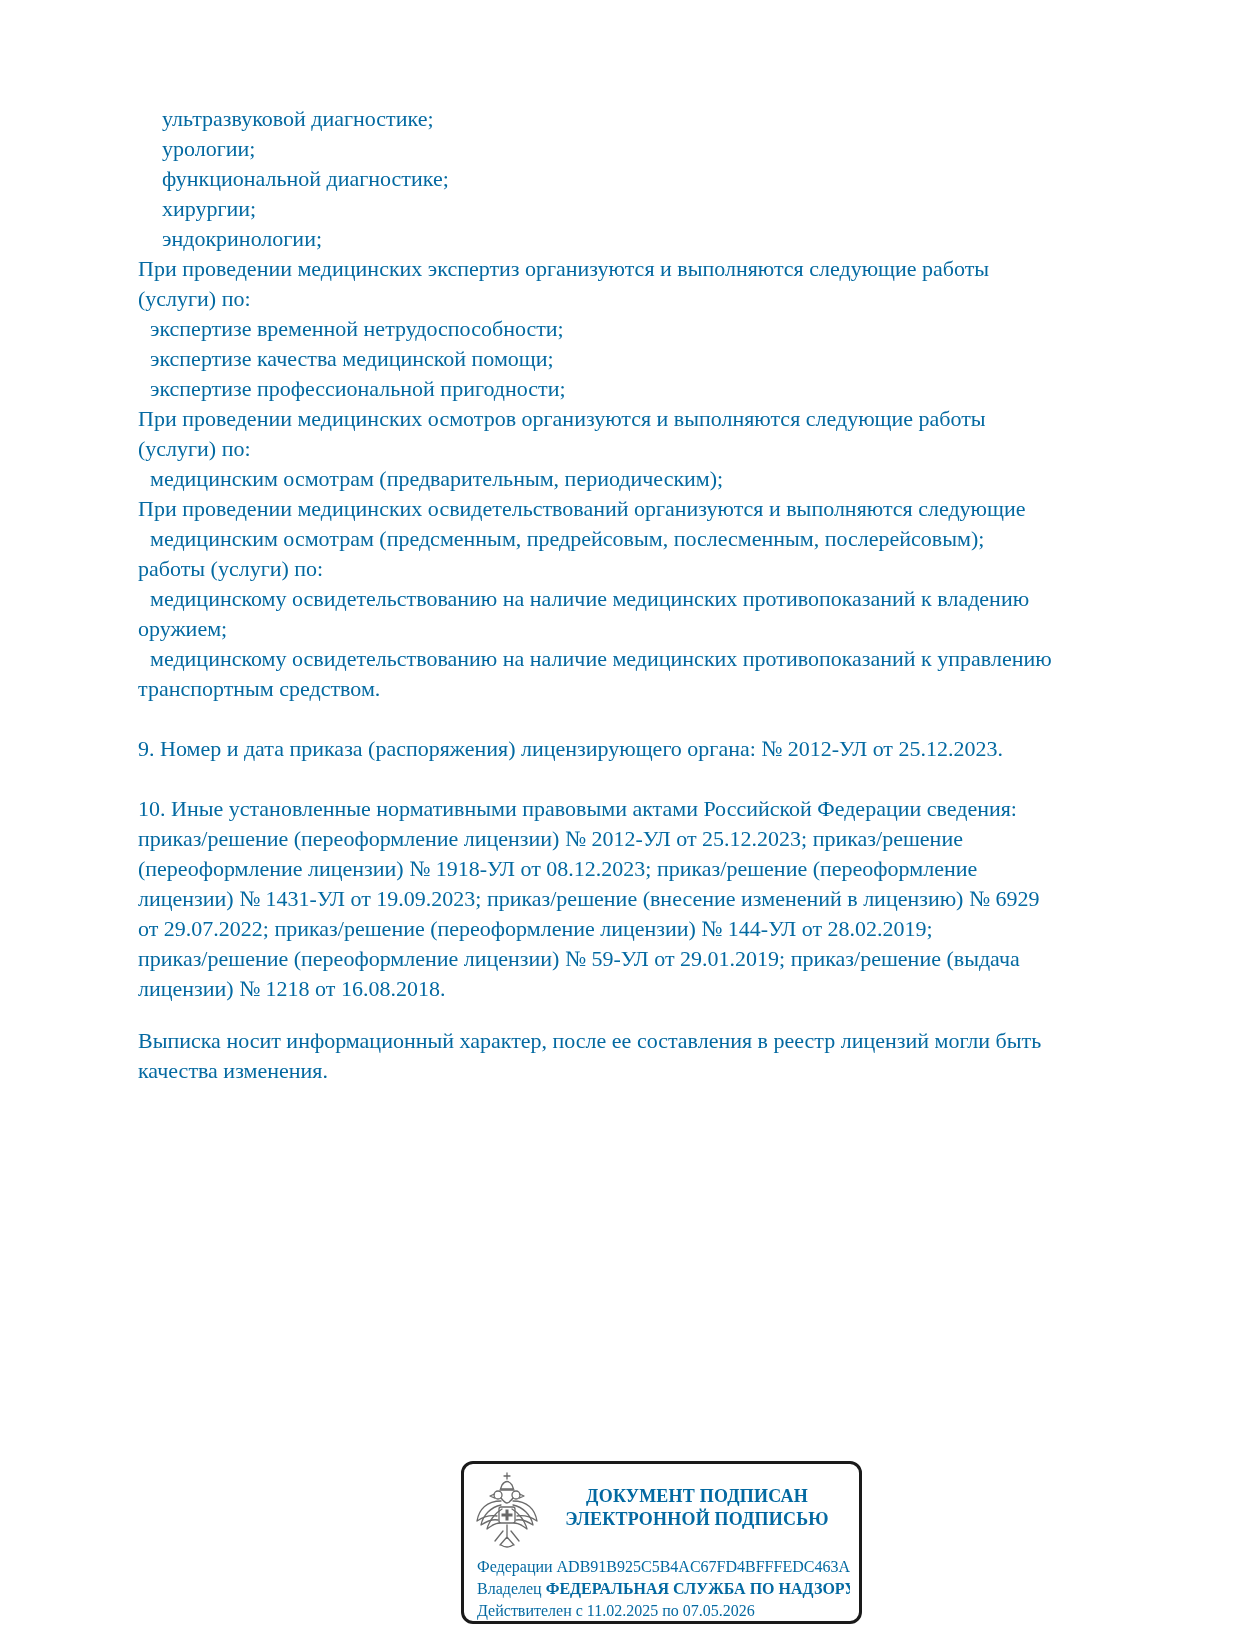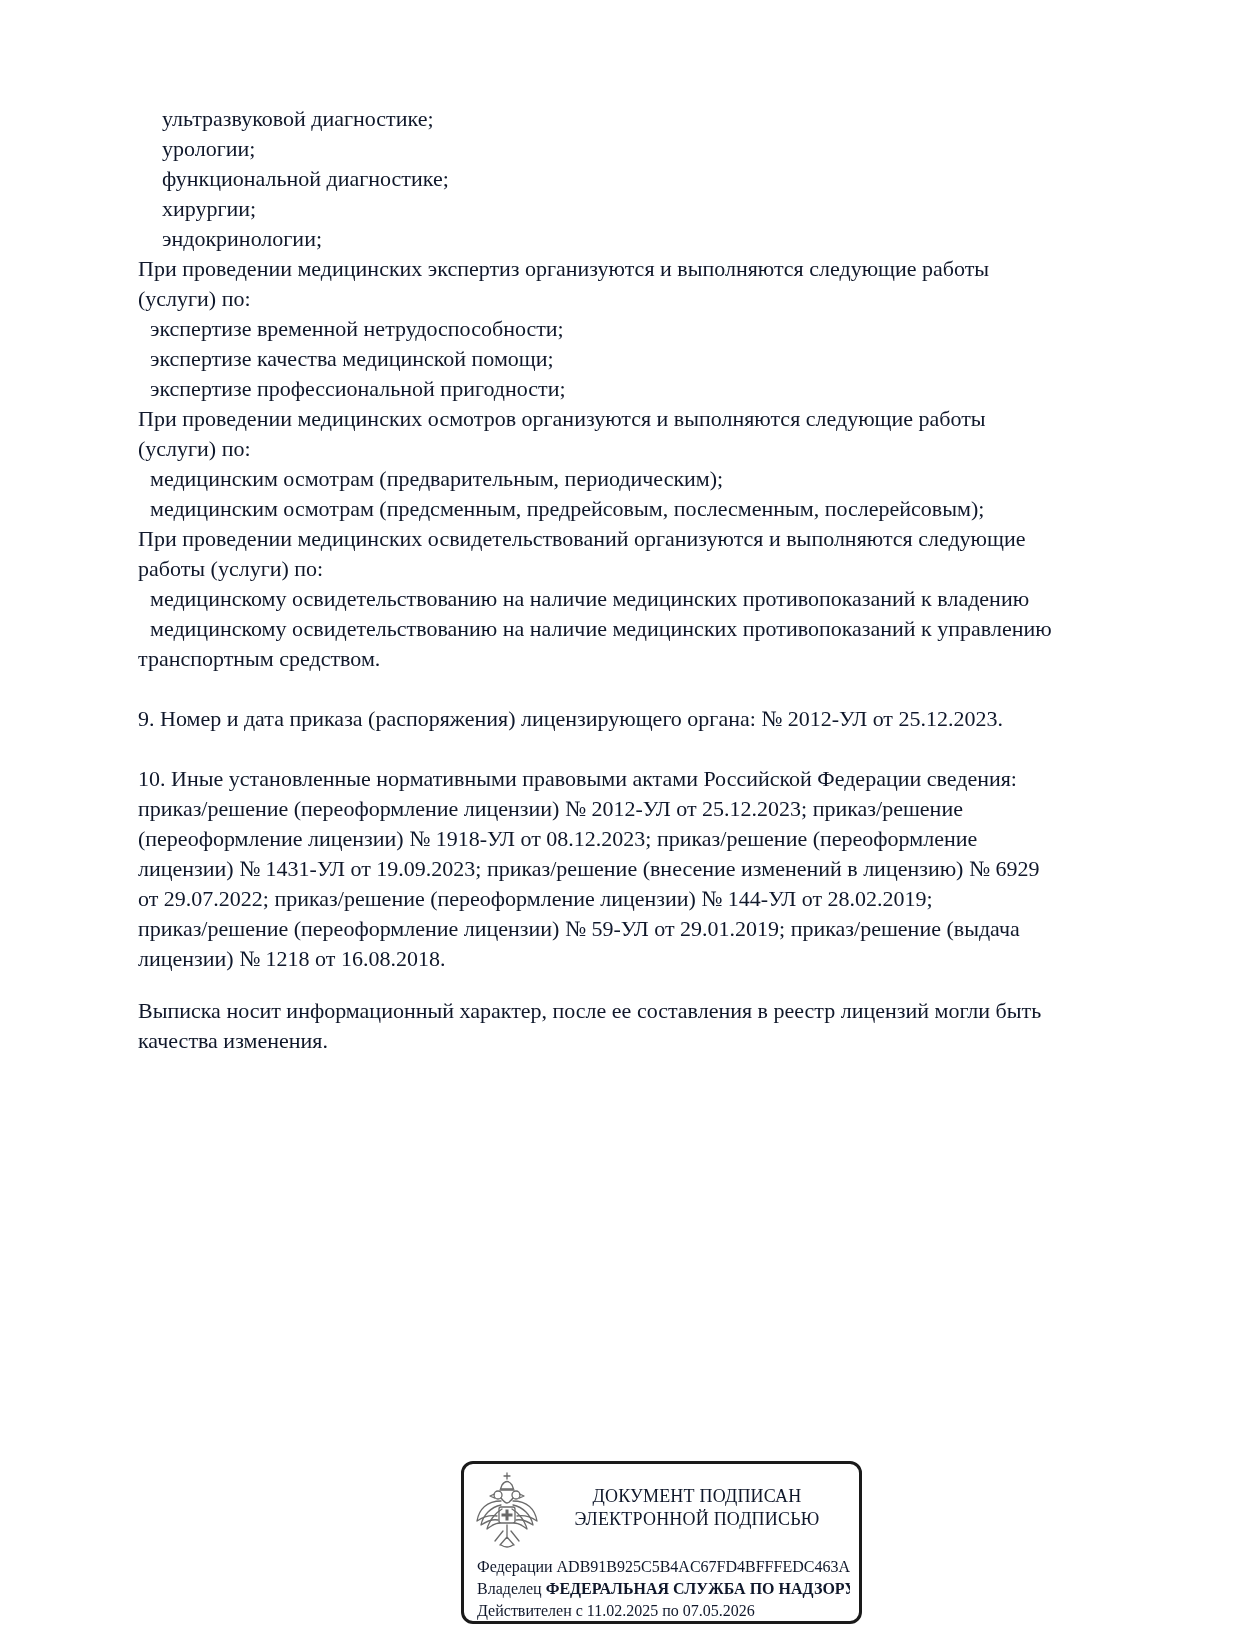--- a/index.html
+++ b/index.html
@@ -2,21 +2,21 @@
 <html><head>
 <meta charset="utf-8">
 <style>
   html,body { margin:0; padding:0; background:#ffffff; }
   .page {
     position: relative;
     width: 1240px;
     height: 1650px;
     background: #ffffff;
     font-family: "Liberation Serif", serif;
-    color: #0f172a;
+    color: #0369a1;
     overflow: hidden;
   }
   .doc-body {
     position: absolute;
     left: 138px;
     top: 104px;
     width: 1072px;
     font-size: 22px;
     line-height: 30px;
   }
@@ -34,20 +34,21 @@
     border: 3px solid #1a1a1a;
     border-radius: 12px;
     background: #ffffff;
   }
   .stamp-top {
     display: flex;
     align-items: flex-start;
     height: 86px;
     padding: 7px 4px 0 11px;
     box-sizing: border-box;
+    font-weight: bold;
   }
   .stamp-emblem { flex: 0 0 auto; }
   .stamp-title {
     flex: 1 1 auto;
     text-align: center;
     margin-top: 14px;
     font-size: 18px;
     line-height: 23px;
     letter-spacing: 0.2px;
     white-space: nowrap;
@@ -76,24 +77,25 @@
       <div class="line ind2">хирургии;</div>
       <div class="line ind2">эндокринологии;</div>
       <div class="line">При проведении медицинских экспертиз организуются и выполняются следующие работы</div>
       <div class="line">(услуги) по:</div>
       <div class="line ind1">экспертизе временной нетрудоспособности;</div>
       <div class="line ind1">экспертизе качества медицинской помощи;</div>
       <div class="line ind1">экспертизе профессиональной пригодности;</div>
       <div class="line">При проведении медицинских осмотров организуются и выполняются следующие работы</div>
       <div class="line">(услуги) по:</div>
       <div class="line ind1">медицинским осмотрам (предварительным, периодическим);</div>
+      <div class="line">При проведении медицинских освидетельствований организуются и выполняются следующие</div>
       <div class="line ind1">медицинским осмотрам (предсменным, предрейсовым, послесменным, послерейсовым);</div>
-      <div class="line">При проведении медицинских освидетельствований организуются и выполняются следующие</div>
       <div class="line">работы (услуги) по:</div>
       <div class="line ind1">медицинскому освидетельствованию на наличие медицинских противопоказаний к владению</div>
+      <div class="line">оружием;</div>
       <div class="line ind1">медицинскому освидетельствованию на наличие медицинских противопоказаний к управлению</div>
       <div class="line">транспортным средством.</div>
       <div class="line" style="margin-top: 30px;">9. Номер и дата приказа (распоряжения) лицензирующего органа: № 2012-УЛ от 25.12.2023.</div>
       <div class="line" style="margin-top: 30px;">10. Иные установленные нормативными правовыми актами Российской Федерации сведения:</div>
       <div class="line">приказ/решение (переоформление лицензии) № 2012-УЛ от 25.12.2023; приказ/решение</div>
       <div class="line">(переоформление лицензии) № 1918-УЛ от 08.12.2023; приказ/решение (переоформление</div>
       <div class="line">лицензии) № 1431-УЛ от 19.09.2023; приказ/решение (внесение изменений в лицензию) № 6929</div>
       <div class="line">от 29.07.2022; приказ/решение (переоформление лицензии) № 144-УЛ от 28.02.2019;</div>
       <div class="line">приказ/решение (переоформление лицензии) № 59-УЛ от 29.01.2019; приказ/решение (выдача</div>
       <div class="line">лицензии) № 1218 от 16.08.2018.</div>

